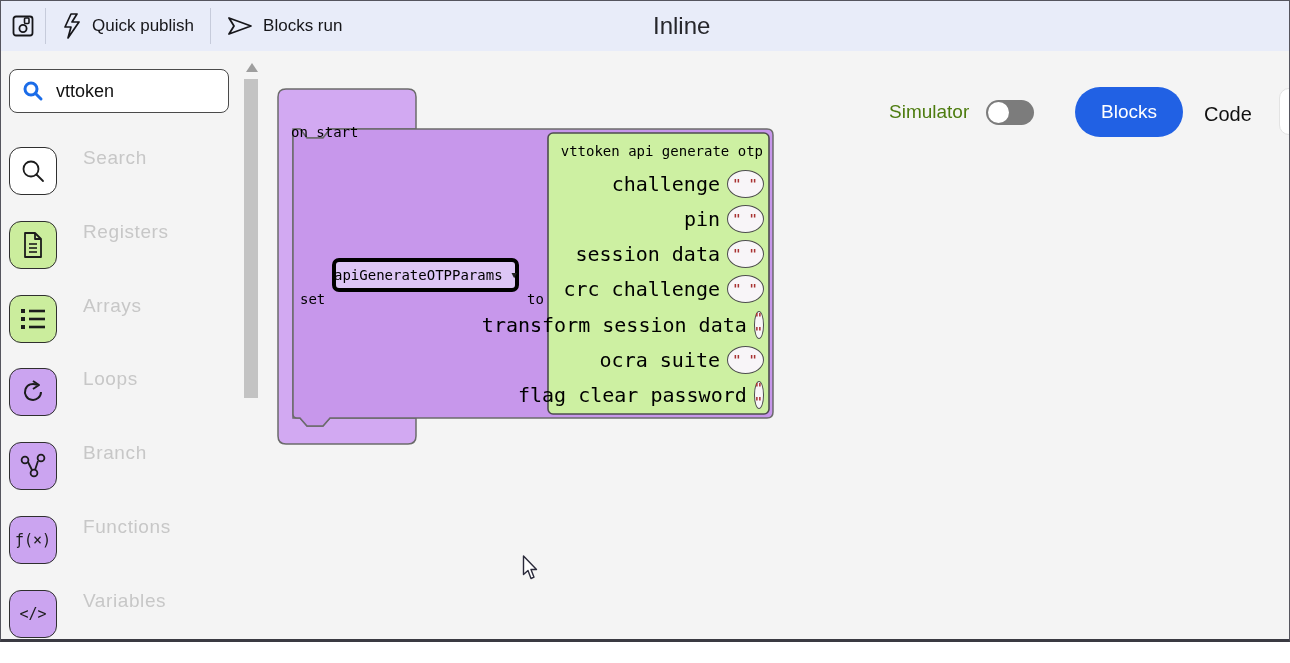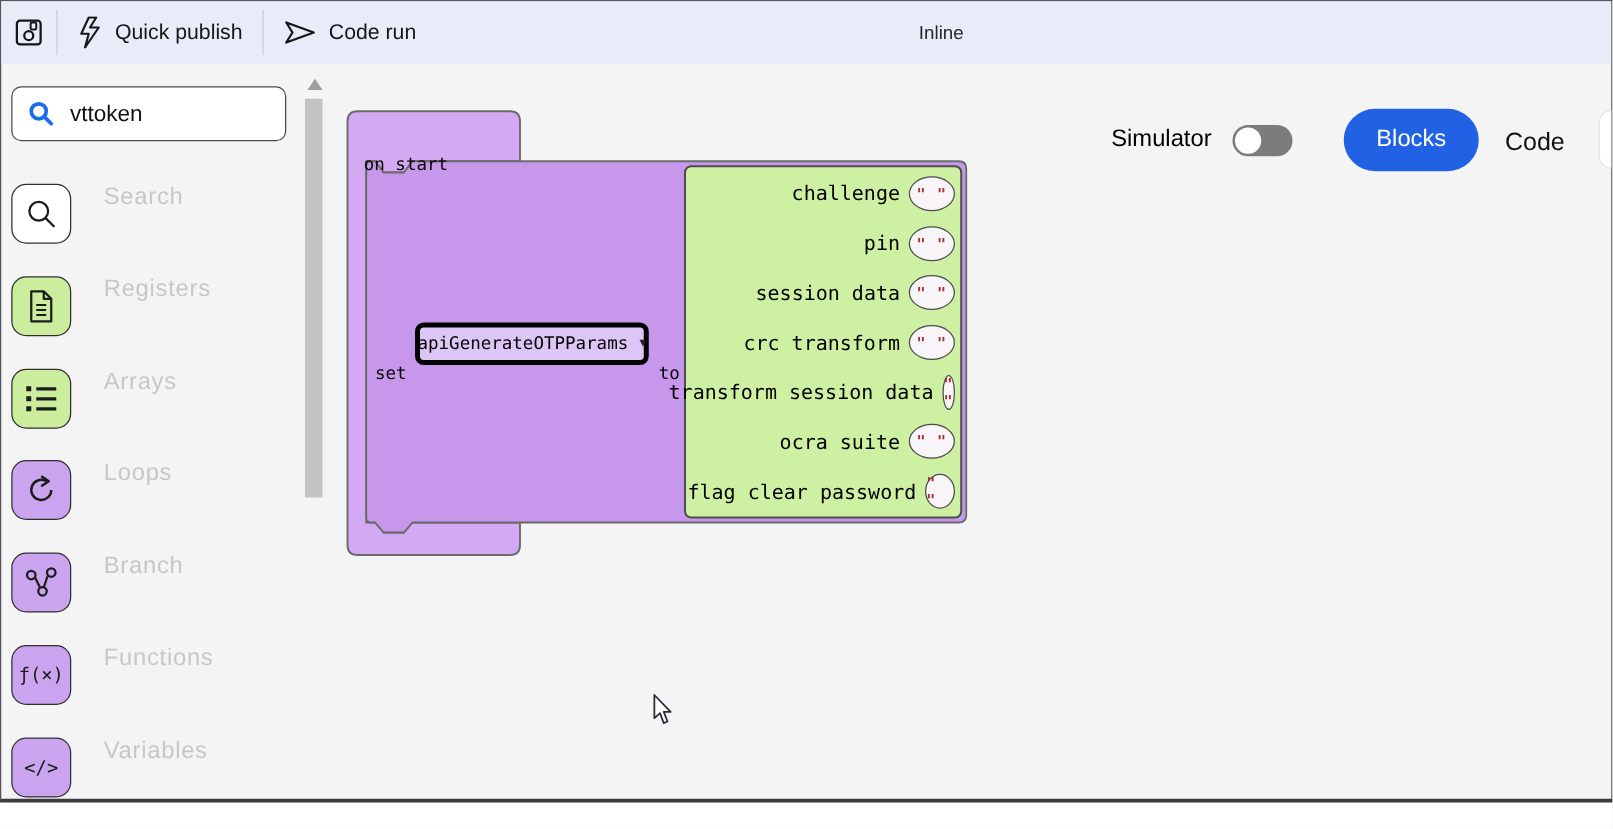--- a/index.html
+++ b/index.html
@@ -10,22 +10,22 @@
   }
   
   .toolbar {
     position:absolute; left:0; top:0; width:100%; height:50px;
     background:#e8ecf9; display:flex; align-items:center;
   }
   .tb-btn { display:flex; align-items:center; gap:10px; height:50px; padding:0 16px; cursor:pointer; }
   .tb-btn span.lbl { font-size:17px; color:#16161a; }
   .tb-divider { width:1px; height:36px; background:#c6cbdb; }
   .tb-title {
-    position:absolute; left:652px; width:200px; text-align:center;
-    font-size:15px; color:#26262b;
+    position:absolute; left:652px; width:200px; text-align:left;
+    font-size:24px; color:#26262b;
   }
   
   .searchbox {
     position:absolute; left:8px; top:68px; width:220px; height:44px;
     background:#ffffff; border:1.6px solid #4a4a4a; border-radius:8px;
     display:flex; align-items:center; padding:12px 12px; gap:12px;
   }
   .searchbox input {
     border:none; outline:none; font-size:18px; color:#111; width:150px;
     font-family:"Liberation Sans", sans-serif; background:transparent;
@@ -62,29 +62,29 @@
     position:absolute; left:549px; top:134px; width:216px; height:278px;
     display:flex; flex-direction:column;
   }
   .green-title {
     height:31px; display:flex; align-items:center; justify-content:flex-end;
     font-family:"DejaVu Sans Mono", monospace; font-size:14px; color:#000; padding-right:3px;
   }
   .param-row {
     flex:1; display:flex; align-items:center; justify-content:flex-end; gap:7px; padding-right:2px;
   }
-  .param-label { font-family:"DejaVu Sans Mono", monospace; font-size:16px; color:#000; white-space:pre; }
+  .param-label { font-family:"DejaVu Sans Mono", monospace; font-size:20px; color:#000; white-space:pre; }
   .param-oval {
     width:37px; height:28px; background:#f8f5f8; border:1.6px solid #4d4d4d; border-radius:50%;
     display:flex; align-items:center; justify-content:center;
     font-family:"DejaVu Sans Mono", monospace; font-size:12px; font-weight:bold;
     color:#a83232; letter-spacing:1px; cursor:text;
   }
   
-  .sim-label { position:absolute; left:888px; top:100px; font-size:19px; color:#000000; }
+  .sim-label { position:absolute; left:888px; top:100px; font-size:19px; color:#4d7c0f; }
   .toggle {
     position:absolute; left:985px; top:99px; width:48px; height:25px;
     background:#7c7c7c; border-radius:13px; cursor:pointer;
   }
   .toggle .knob {
     position:absolute; left:2px; top:2px; width:21px; height:21px;
     background:#fff; border-radius:50%;
   }
   .blocks-pill {
     position:absolute; left:1074px; top:86px; width:108px; height:50px;
@@ -116,21 +116,21 @@
       <svg width="20" height="26" viewBox="0 0 20 26">
         <path d="M9 1 L3 14 L9 14 L6 25 L17 9 L10 9 L15 1 Z" fill="none" stroke="#16161a" stroke-width="1.7" stroke-linejoin="round"></path>
       </svg>
       <span class="lbl">Quick publish</span>
     </div>
     <div class="tb-divider"></div>
     <div class="tb-btn">
       <svg width="26" height="24" viewBox="0 0 26 24">
         <path d="M2 4 L24 12 L2 20 L7 12 Z" fill="none" stroke="#16161a" stroke-width="1.8" stroke-linejoin="round"></path>
       </svg>
-      <span class="lbl">Code run</span>
+      <span class="lbl">Blocks run</span>
     </div>
     <div class="tb-title">Inline</div>
   </div>
 
   <div class="searchbox">
     <svg width="22" height="22" viewBox="0 0 22 22">
       <circle cx="9" cy="9" r="6" fill="none" stroke="#1b6ce8" stroke-width="3"></circle>
       <line x1="13.5" y1="13.5" x2="19" y2="19" stroke="#1b6ce8" stroke-width="3" stroke-linecap="round"></line>
     </svg>
     <input type="text" value="vttoken" style="">
@@ -229,35 +229,36 @@
   <div class="blocktext" style="left:299px; top:266px;">set</div>
 
   <div class="dropdown">
     <span>apiGenerateOTPParams</span>
     <span class="caret">▼</span>
   </div>
 
   <div class="blocktext" style="left:526px; top:266px;">to</div>
 
   <div class="green-content">
+    <div class="green-title">vttoken api generate otp</div>
 
     <div class="param-row">
       <span class="param-label">challenge</span>
       <span class="param-oval">" "</span>
     </div>
     <div class="param-row">
       <span class="param-label">pin</span>
       <span class="param-oval">" "</span>
     </div>
     <div class="param-row">
       <span class="param-label">session data</span>
       <span class="param-oval">" "</span>
     </div>
     <div class="param-row">
-      <span class="param-label">crc transform</span>
+      <span class="param-label">crc challenge</span>
       <span class="param-oval">" "</span>
     </div>
     <div class="param-row">
       <span class="param-label">transform session data</span>
       <span class="param-oval">" "</span>
     </div>
     <div class="param-row">
       <span class="param-label">ocra suite</span>
       <span class="param-oval">" "</span>
     </div>

